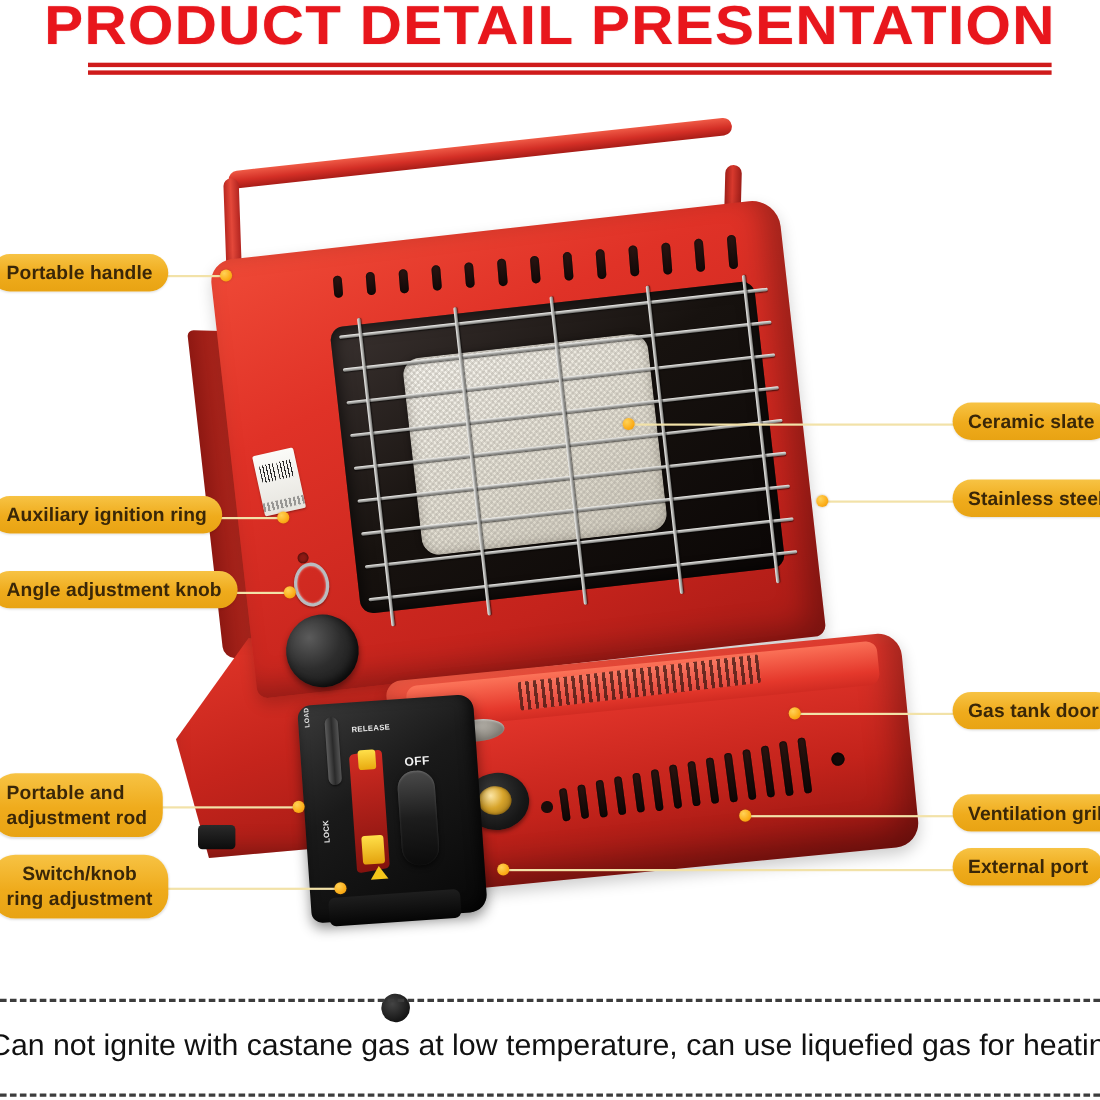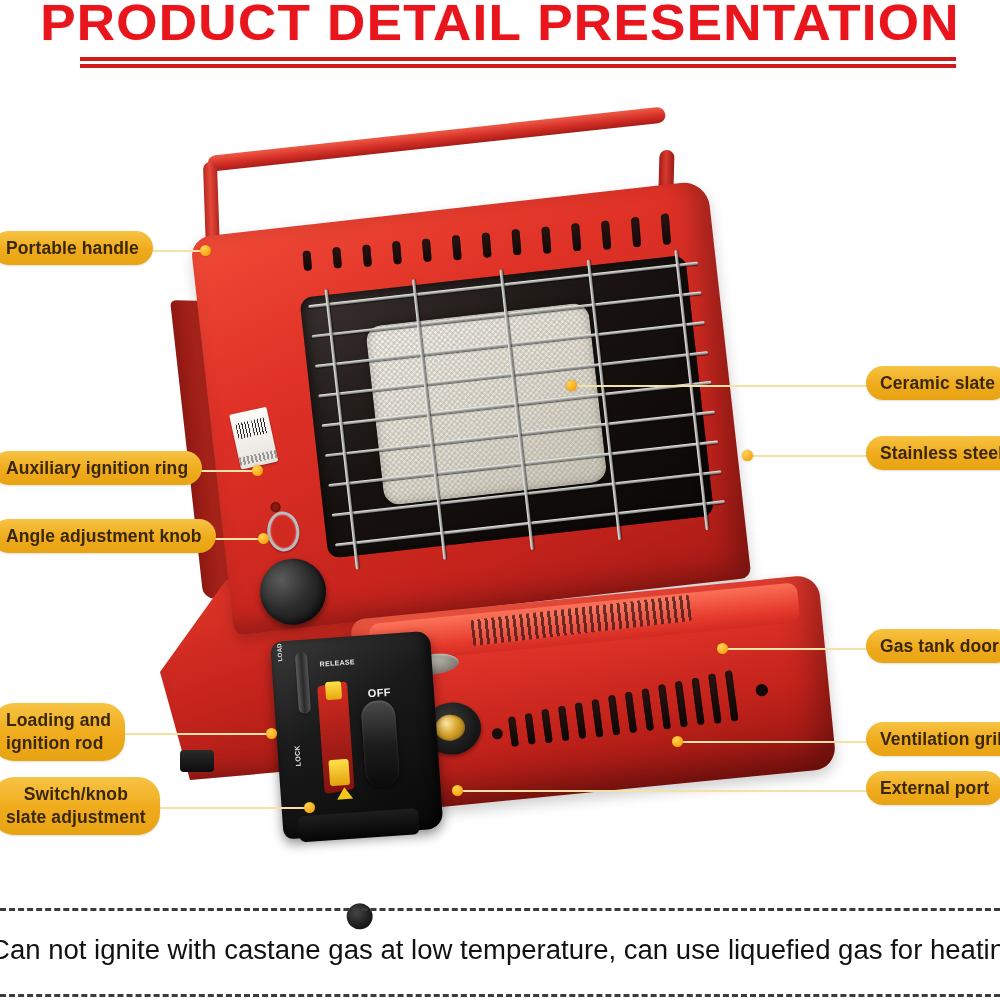--- a/index.html
+++ b/index.html
@@ -400,29 +400,29 @@
   <div class="dot" style="left:252px;top:370px;"></div>
   <div class="pill lft" style="left:-8px;top:356px;">Auxiliary ignition ring</div>
 
   <div class="lead" style="left:184px;top:443px;width:80px;"></div>
   <div class="dot" style="left:258px;top:438px;"></div>
   <div class="pill lft" style="left:-8px;top:424px;">Angle adjustment knob</div>
 
   <div class="lead" style="left:122px;top:638px;width:150px;"></div>
   <div class="dot" style="left:266px;top:633px;"></div>
   <div class="pill two lft" style="left:-8px;top:608px;">
-    <span>Loading and</span><br>
-    <span>ignition rod</span>
+    <span>Portable and</span><br>
+    <span>adjustment rod</span>
   </div>
 
   <div class="lead" style="left:148px;top:712px;width:162px;"></div>
   <div class="dot" style="left:304px;top:707px;"></div>
   <div class="pill two" style="left:-8px;top:682px;">
     <span>Switch/knob</span><br>
-    <span>slate adjustment</span>
+    <span>ring adjustment</span>
   </div>
 
   <div class="dot" style="left:566px;top:285px;"></div>
   <div class="lead" style="left:574px;top:290px;width:296px;"></div>
   <div class="pill" style="left:866px;top:271px;">Ceramic slate</div>
 
   <div class="dot" style="left:742px;top:355px;"></div>
   <div class="lead" style="left:750px;top:360px;width:120px;"></div>
   <div class="pill" style="left:866px;top:341px;">Stainless steel</div>
 

